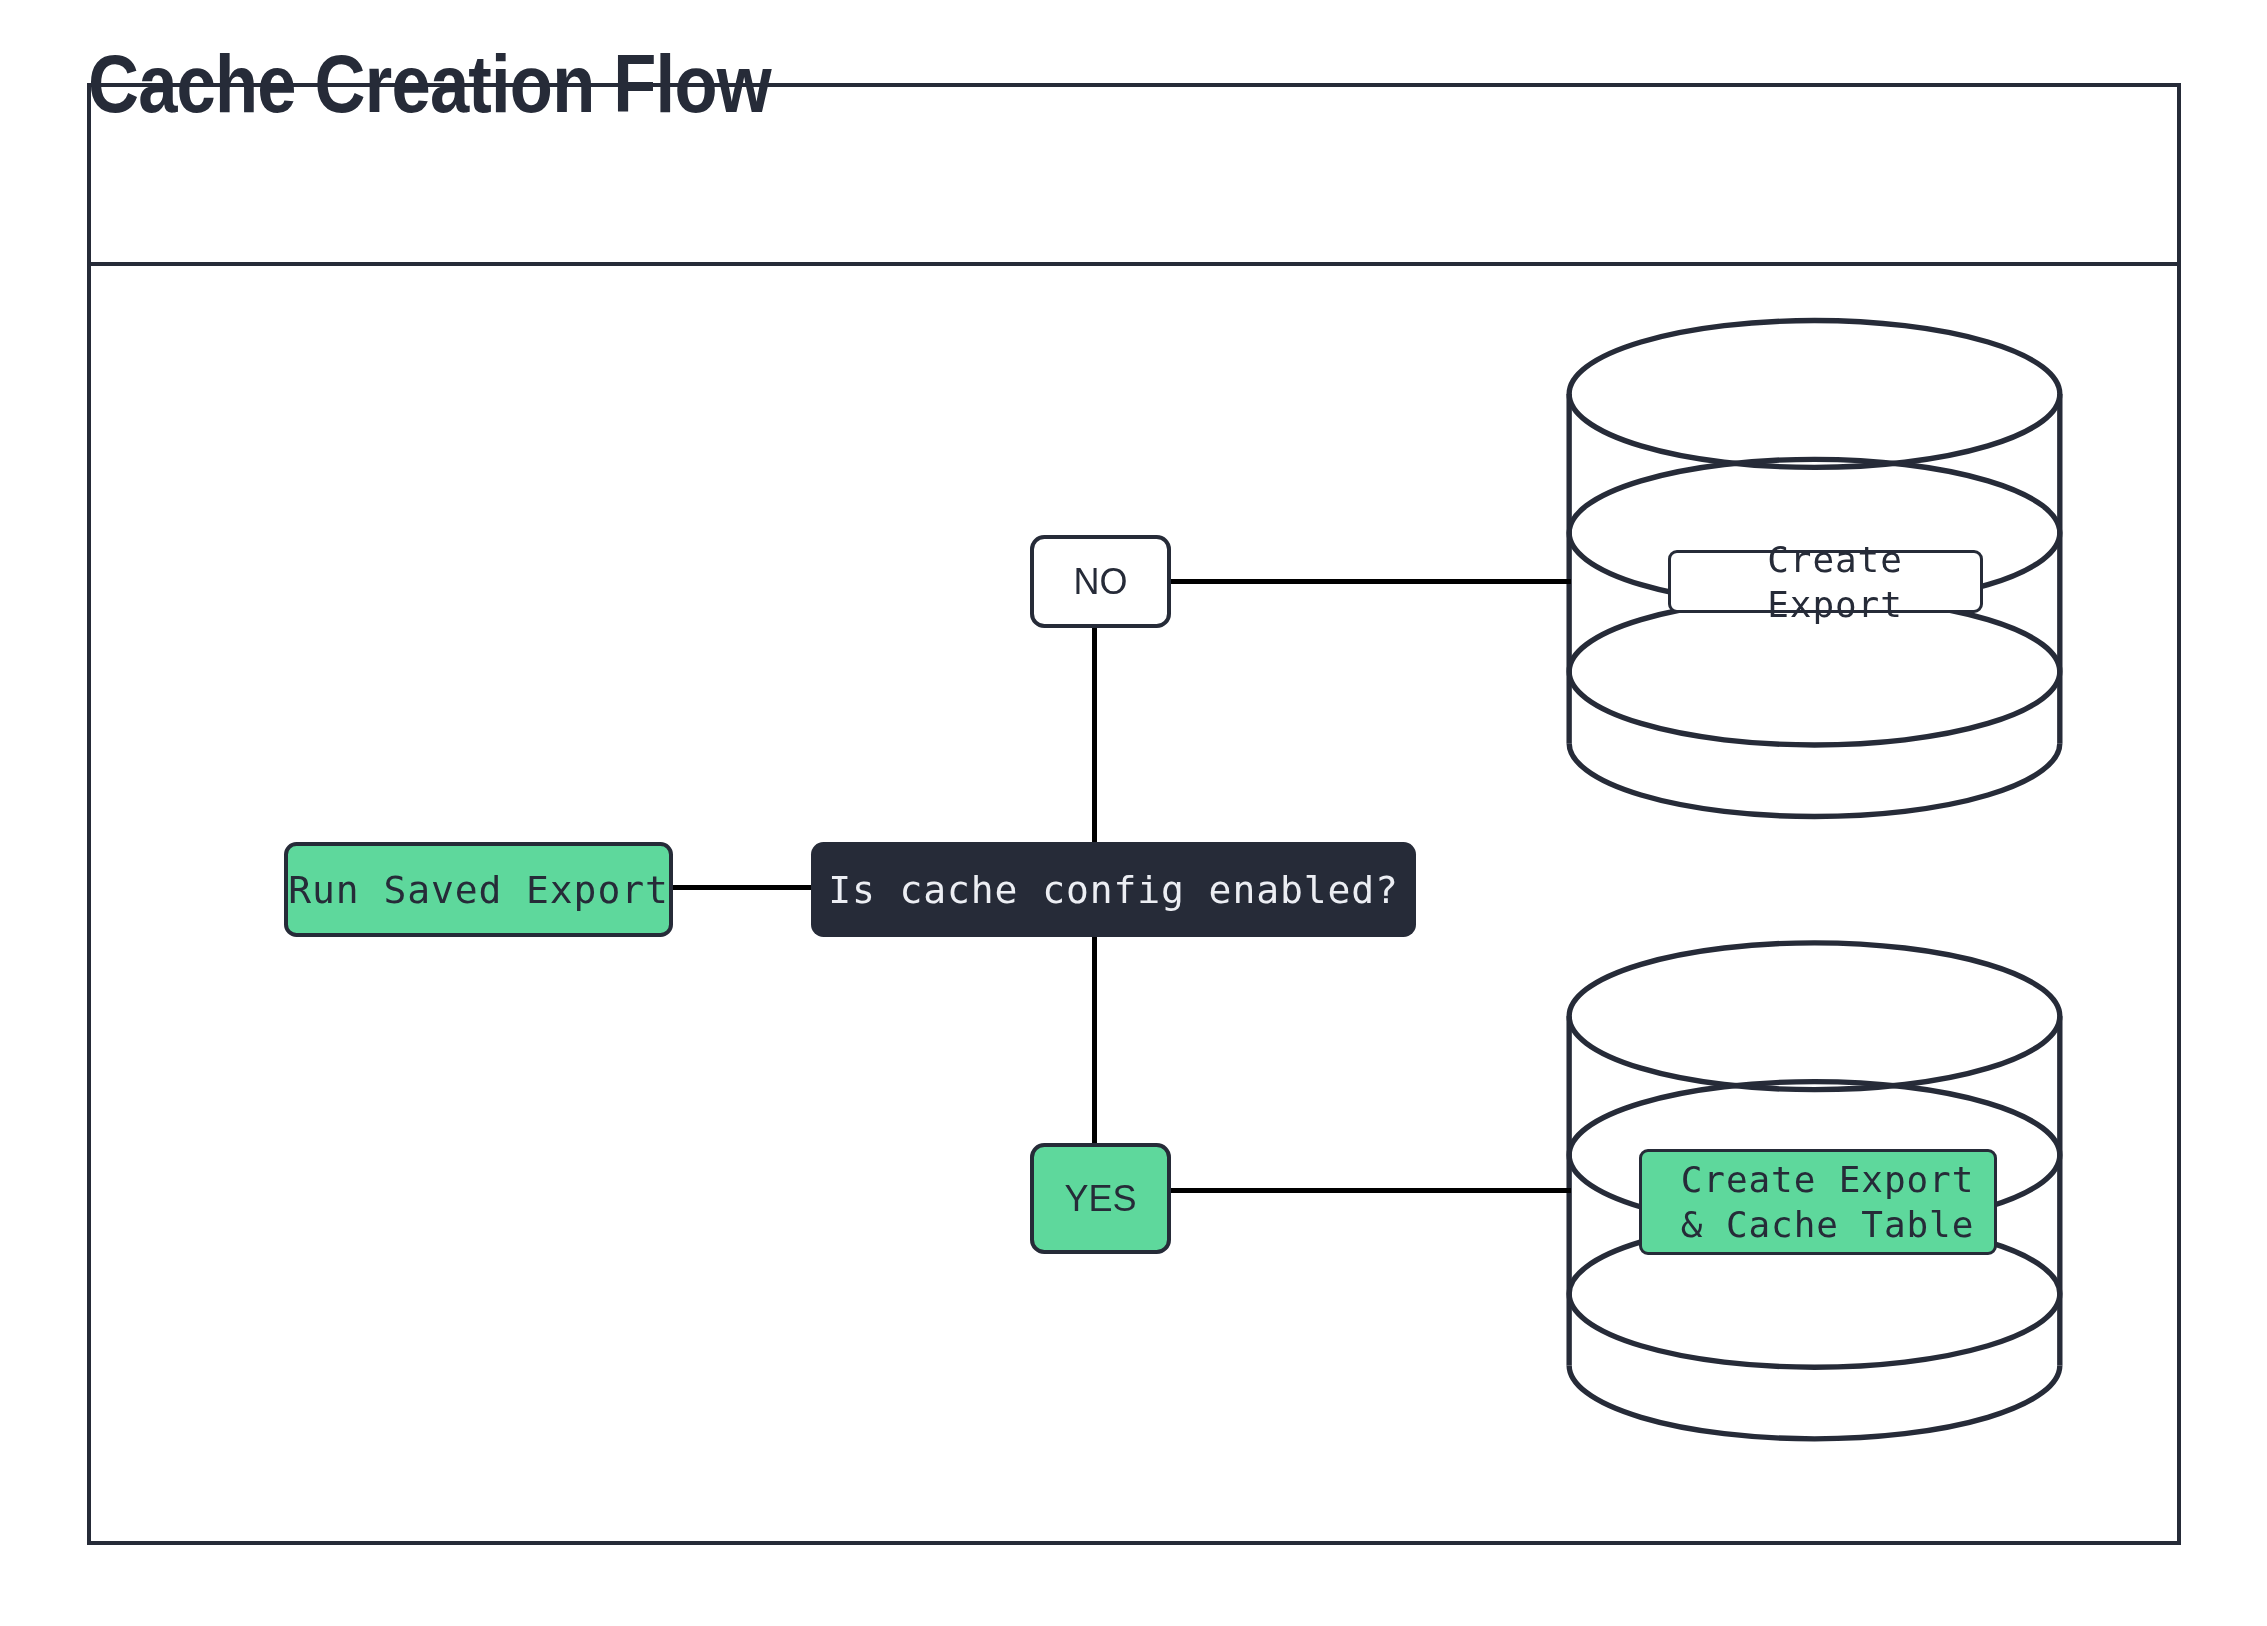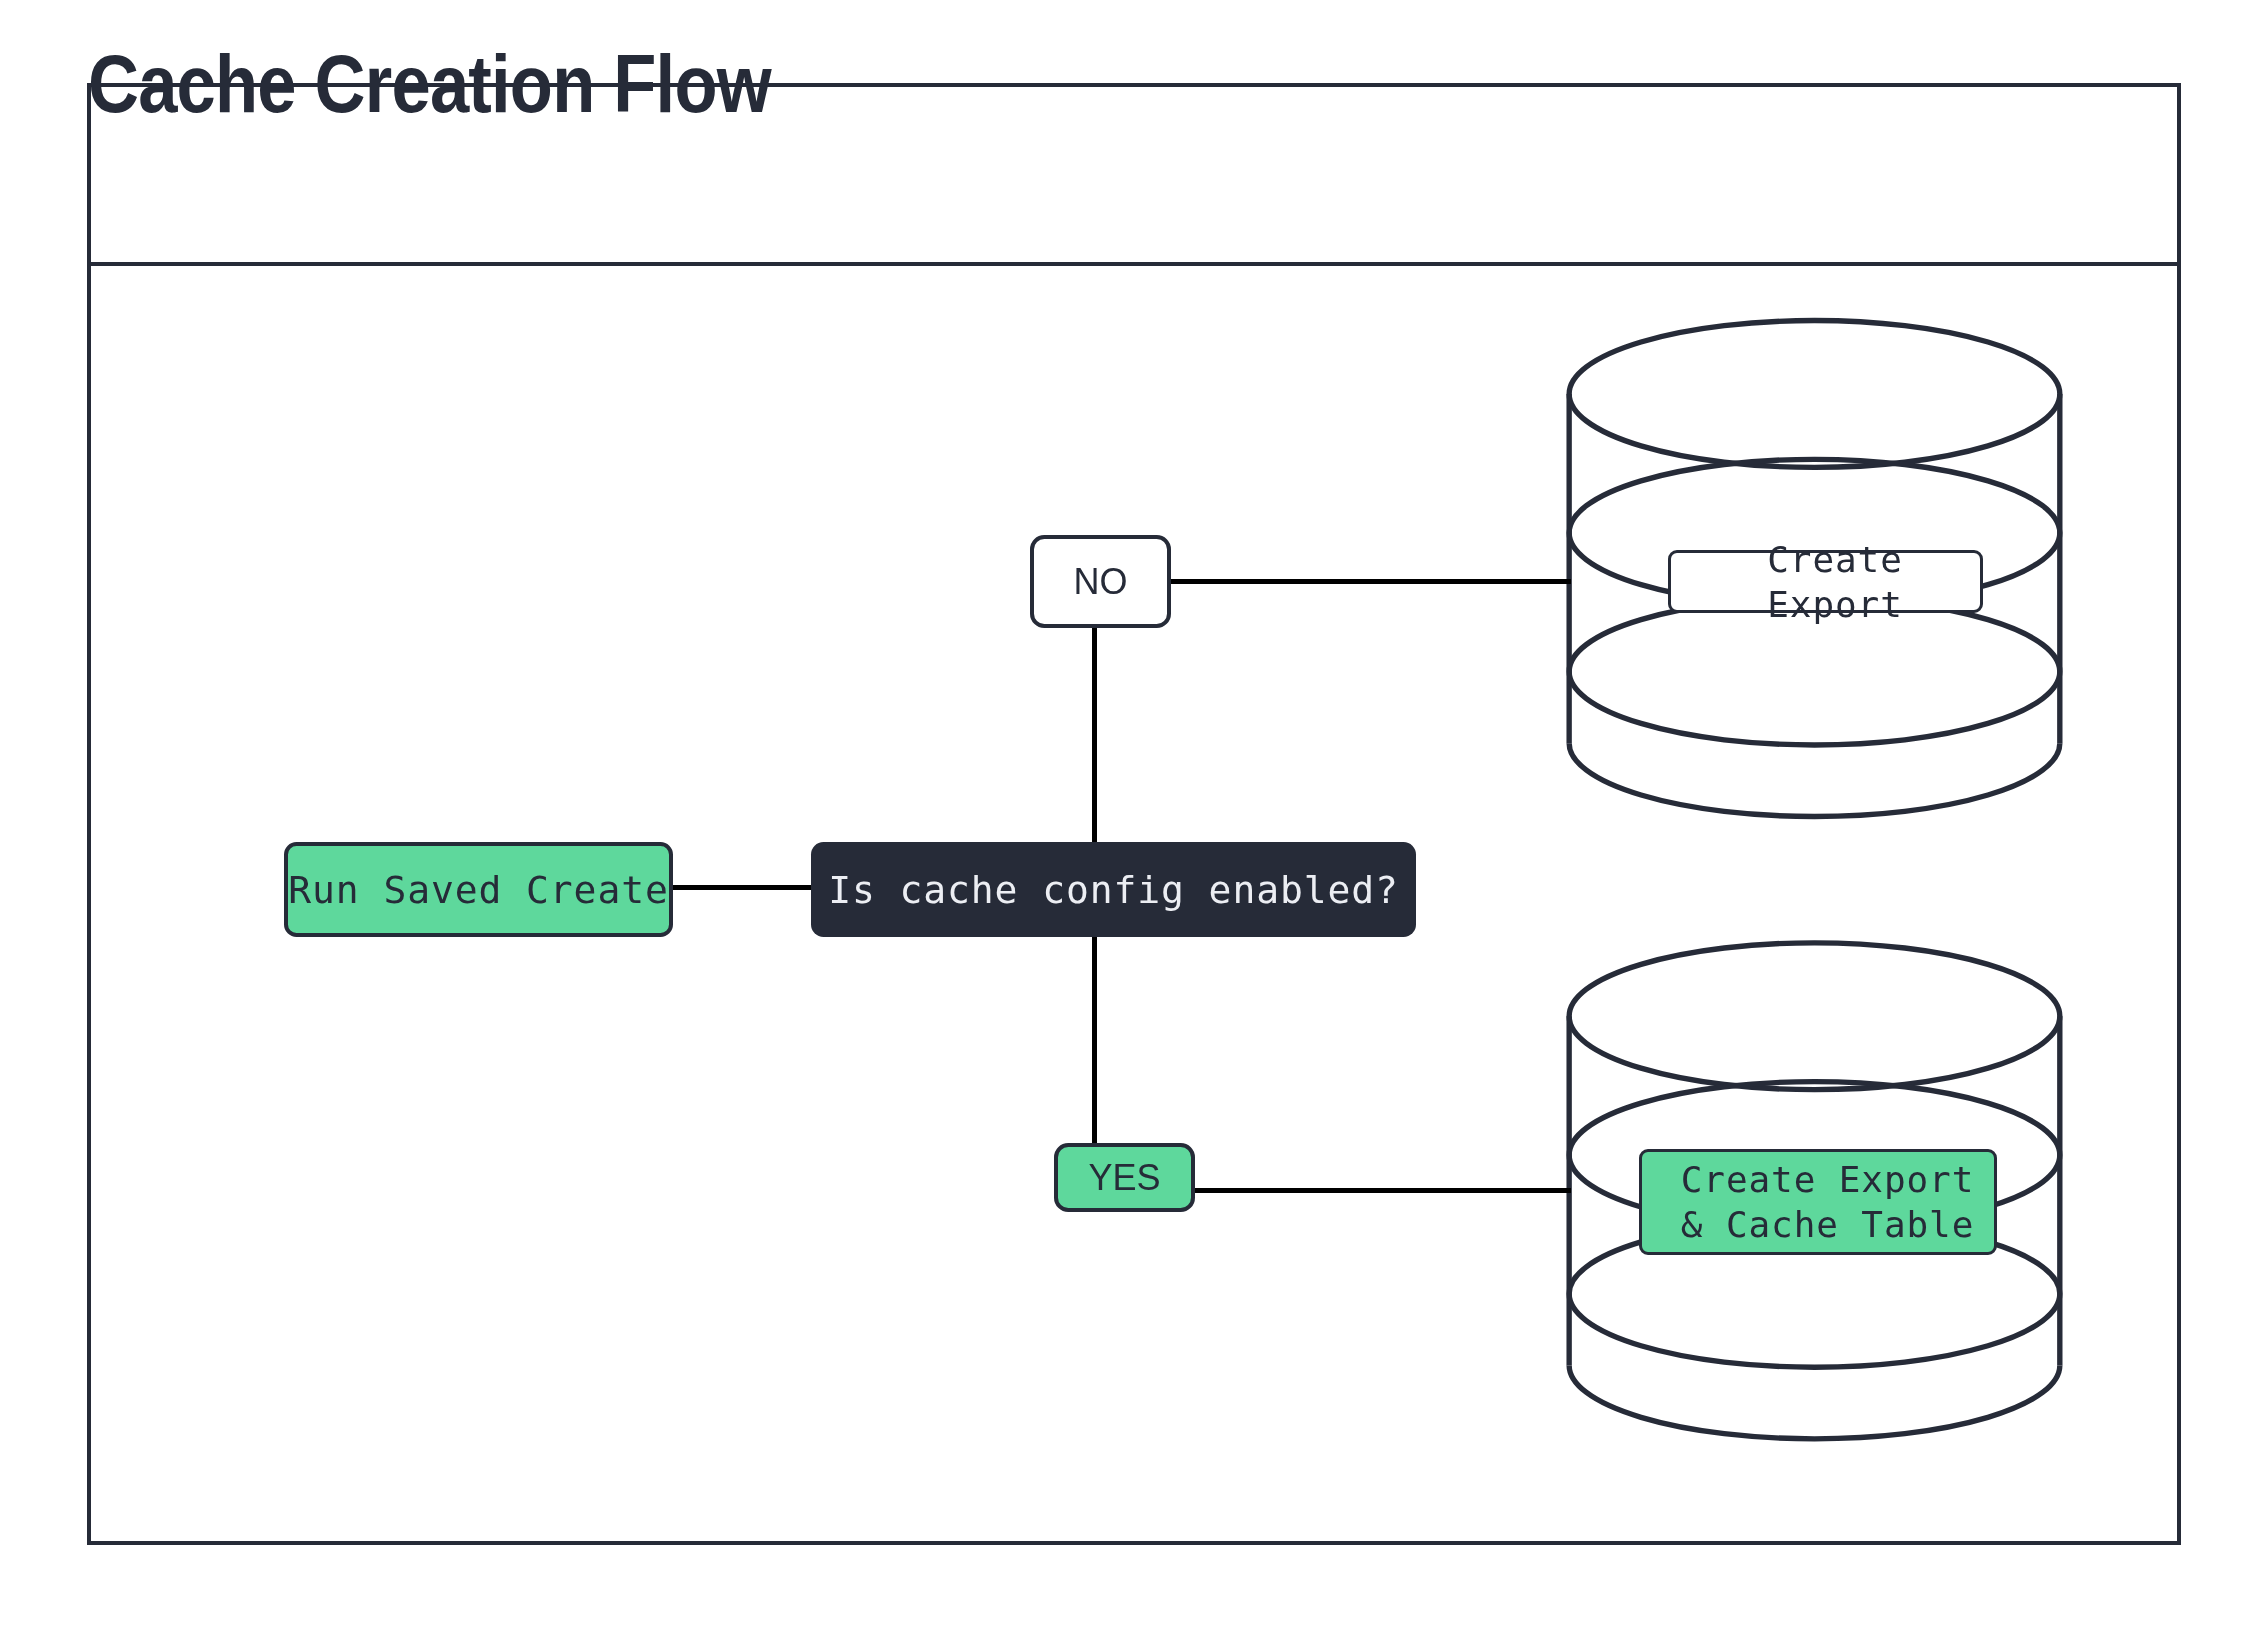--- a/index.html
+++ b/index.html
@@ -177,27 +177,27 @@
   <div class="edge" style="left:672px; top:885px; width:141px; height:4.5px;"></div>
 
   <div class="edge" style="left:1092px; top:627px; width:4.5px; height:218px;"></div>
 
   <div class="edge" style="left:1092px; top:934px; width:4.5px; height:211px;"></div>
 
   <div class="edge" style="left:1169px; top:579px; width:402px; height:4.5px;"></div>
 
   <div class="edge" style="left:1169px; top:1188px; width:402px; height:4.5px;"></div>
 
-  <div class="node node-process" style="left:284px; top:842px; width:389px; height:95px;">Run Saved Create</div>
+  <div class="node node-process" style="left:284px; top:842px; width:389px; height:95px;">Run Saved Export</div>
 
   <div class="node node-decision" style="left:811px; top:842px; width:605px; height:95px;">Is cache config enabled?</div>
 
   <div class="node node-flag" style="left:1030px; top:535px; width:141px; height:93px;">NO</div>
 
-  <div class="node node-flag is-green" style="left:1054px; top:1143px; width:141px; height:69px;">YES</div>
+  <div class="node node-flag is-green" style="left:1030px; top:1143px; width:141px; height:111px;">YES</div>
 
   <div class="cyl-label" style="left:1668px; top:550px; width:315px; height:63px;">Create Export</div>
 
   <div class="cyl-label is-green" style="left:1639px; top:1149px; width:358px; height:106px;">Create Export
 &amp; Cache Table</div>
 
 </div>
 
 
 </body></html>

